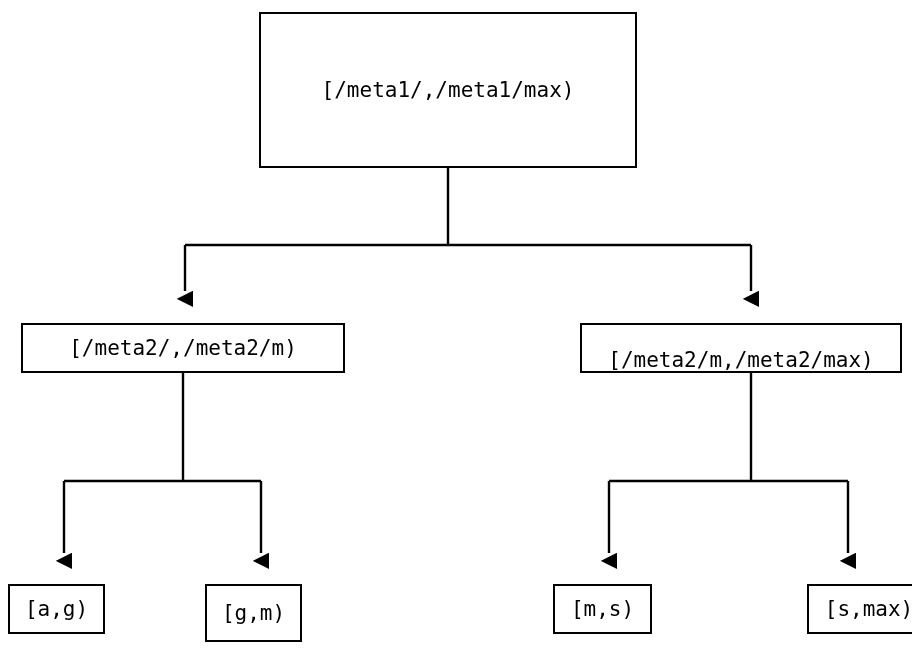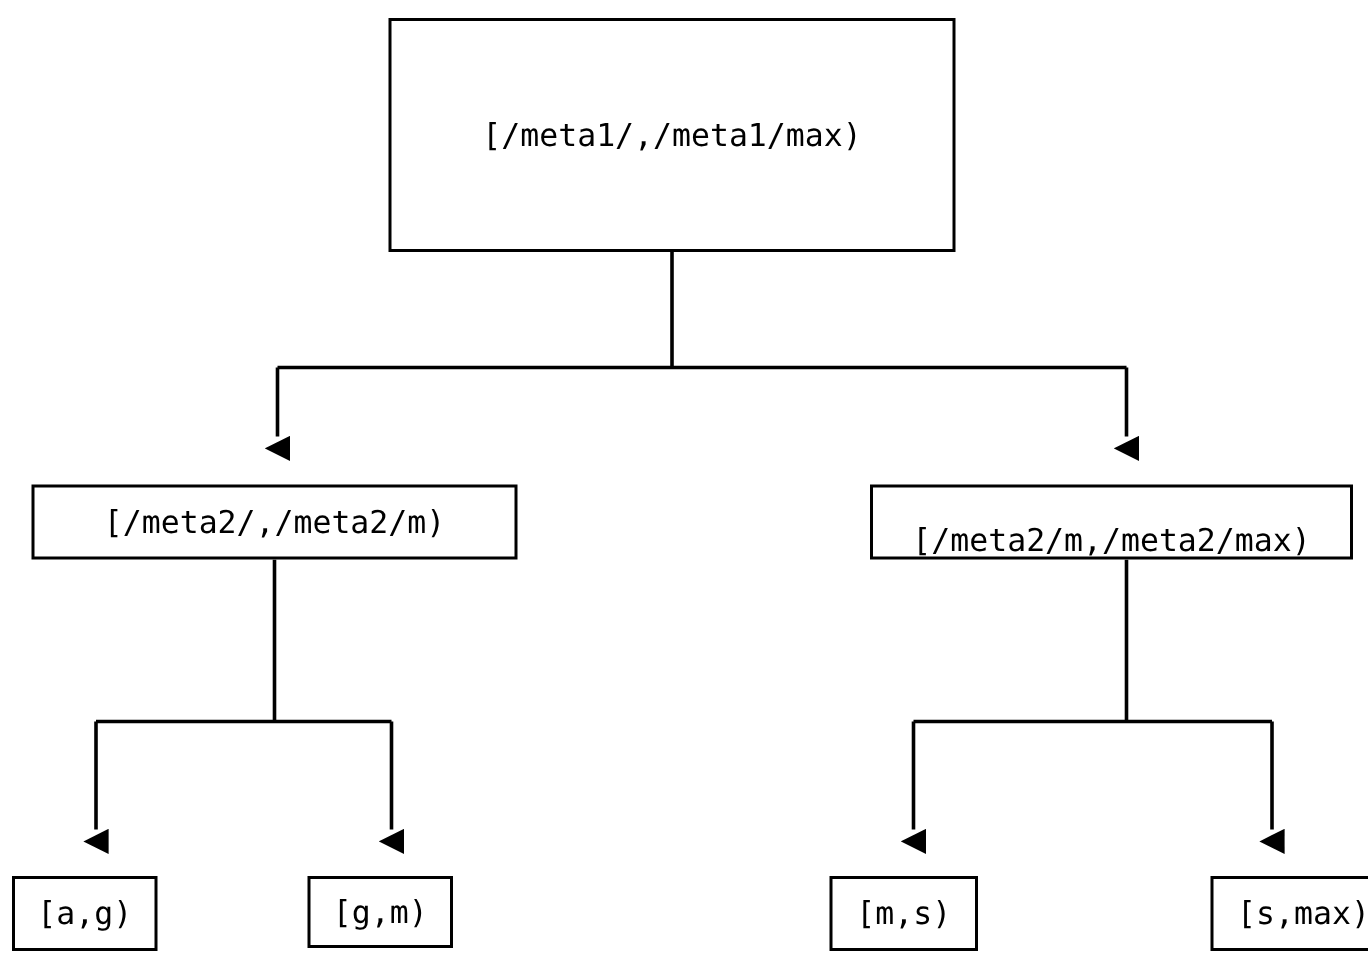--- a/index.html
+++ b/index.html
@@ -42,21 +42,21 @@
     font-size: 21px;
     line-height: 1;
     letter-spacing: 0px;
     color: #000000;
     white-space: pre;
   }
   .node.root   { left: 259px; top: 12px;  width: 378px; height: 156px; }
   .node.mid-l  { left: 21px;  top: 323px; width: 324px; height: 50px; justify-content: center;  }
   .node.mid-r  { left: 580px; top: 323px; width: 322px; height: 50px; align-items: flex-end;  }
   .node.leaf-1 { left: 8px;   top: 584px; width: 97px;  height: 50px;  }
-  .node.leaf-2 { left: 205px; top: 584px; width: 97px;  height: 48px;  }
+  .node.leaf-2 { left: 205px; top: 584px; width: 97px;  height: 58px;  }
   .node.leaf-3 { left: 553px; top: 584px; width: 99px;  height: 50px;  }
   .node.leaf-4 { left: 778px; top: 584px; width: 124px; height: 50px; margin-left: 29px;  }
 </style>
 </head>
 <body>
 
 <div id="canvas">
 
   <svg id="edges" viewBox="0 0 912 652" width="912" height="652" xmlns="http://www.w3.org/2000/svg">
     <defs>

